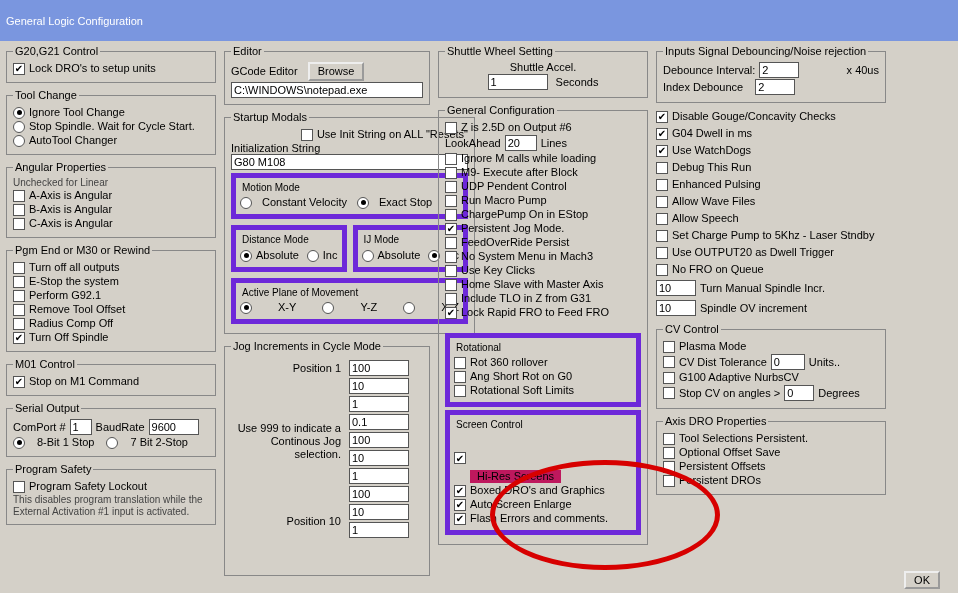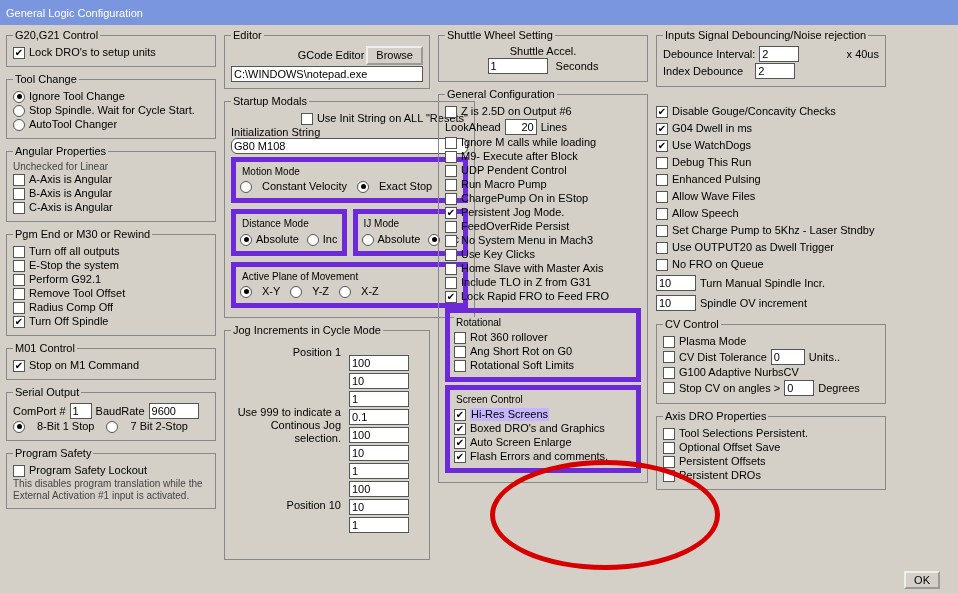--- a/index.html
+++ b/index.html
@@ -1,36 +1,36 @@
 <!DOCTYPE html>
 <html><head>
 <meta charset="utf-8">
 <style>
   * { box-sizing: border-box; font-family: "MS Sans Serif", "Tahoma", sans-serif; font-size: 11px; }
   body { margin: 0; background: #d4d0c8; width: 958px; height: 593px; overflow: hidden; }
-  .titlebar { background: linear-gradient(#7a96df,#7a96df); color: #fff; padding: 5px 6px; font-size: 13px; font-weight: normal; }
+  .titlebar { background: linear-gradient(#7a96df,#7a96df); color: #fff; padding: 13px 6px; font-size: 13px; font-weight: normal; }
   .workarea { display: flex; padding: 4px 6px 2px 6px; gap: 8px; }
   .col { display: flex; flex-direction: column; gap: 6px; }
   fieldset { border: 1px solid #888; padding: 4px 6px 6px 6px; margin: 0; position: relative; }
   legend { font-size: 11px; padding: 0 2px; }
   .row { display: flex; align-items: center; gap: 4px; margin: 1px 0; line-height: 13px; }
   .chk, .rad { width: 12px; height: 12px; border: 1px solid #555; background: #fff; display: inline-flex; align-items: center; justify-content: center; font-size: 9px; line-height: 9px; cursor: pointer; }
   .rad { border-radius: 50%; }
   .chk.on::after { content: "✔"; color: #000; font-size: 10px; }
   .rad.on::after { content: ""; width: 5px; height: 5px; background: #000; border-radius: 50%; display: block; }
   .txt { border: 1px solid #555; background: #fff; padding: 1px 2px; height: 16px; font-size: 11px; }
   .btn { border: 2px outset #eee; background: #d4d0c8; padding: 1px 8px; cursor: pointer; }
   .subbox { border: 5px solid #6d28d9; margin: 3px 0; padding: 3px 4px 4px 4px; }
   .subtitle { font-size: 10px; margin-top: -9px; margin-bottom: 2px; background: #d4d0c8; display: inline-block; padding: 0 2px; }
   .right { margin-left: auto; }
-  .stack { display: flex; flex-direction: column; gap: 2px; margin-top: 11px; }
+  .stack { display: flex; flex-direction: column; gap: 2px; }
   .redcircle { position:absolute; left:490px; top:460px; width:230px; height:110px; border:5px solid #d70000; border-radius:50%; pointer-events:none; }
   .okbtn { position:absolute; right:18px; bottom:4px; }
   .light { color:#444; font-size:10px; }
-  .hiresHighlight { background:#c4b5fd; padding:0 1px; }
+  .hiresHighlight { background:#be185d; padding:0 7px;margin-top:37px; }
 </style>
 </head>
 <body>
 
 <div class="titlebar"><span>General Logic Configuration</span></div>
 
 <div class="workarea">
 
   <div class="col" style="width:210px">
 
@@ -133,34 +133,34 @@
           <span class="chk"></span>
           <span>Program Safety Lockout</span>
         </div>
       <div class="light" style="line-height:12px">This disables program translation while the External Activation #1 input is activated.</div>
     </fieldset>
   </div>
 
   <div class="col" style="width:206px">
 
     <fieldset><legend>Editor</legend>
-      <div class="row" style="justify-content:flex-end; gap:2px">
+      <div class="row" style="justify-content:flex-start; gap:10px">
         <span>GCode Editor</span>
         <span class="btn">Browse</span>
       </div>
       <input class="txt" style="width: 100%;" value="C:\WINDOWS\notepad.exe">
     </fieldset>
 
     <fieldset><legend>Startup Modals</legend>
       <div class="row" style="justify-content:flex-end">
           <span class="chk"></span>
           <span>Use Init String on ALL  "Resets"</span>
         </div>
       <div>Initialization String</div>
-      <input class="txt" style="width: 100%; border-radius: 6px;" value="G80 M108">
+      <input class="txt" style="width: 100%;" value="G80 M108">
       <div class="subbox"><div class="subtitle">Motion Mode</div>
         <div class="row" style="gap:10px">
           <span class="rad"></span>
             <span>Constant Velocity</span>
           <span class="rad on"></span>
             <span>Exact Stop</span>
         </div>
       </div>
       <div class="row" style="gap:6px">
         <div class="subbox" style="flex:1"><div class="subtitle">Distance Mode</div>
@@ -174,21 +174,21 @@
         <div class="subbox" style="flex:1"><div class="subtitle">IJ Mode</div>
           <div class="row">
               <span class="rad"></span>
               <span>Absolute</span>
             <span class="rad on" style="margin-left:4px"></span>
               <span>Inc</span>
             </div>
         </div>
       </div>
       <div class="subbox"><div class="subtitle">Active Plane of Movement</div>
-        <div class="row" style="justify-content:flex-start; gap:10px">
+        <div class="row" style="justify-content:space-between; gap:10px">
           <span class="rad on"></span>
             <span>X-Y</span>
           <span class="rad"></span>
             <span>Y-Z</span>
           <span class="rad"></span>
             <span>X-Z</span>
         </div>
       </div>
     </fieldset>
 
@@ -228,21 +228,21 @@
     </fieldset>
 
     <fieldset>
         <legend>General Configuration</legend>
       <div class="row">
           <span class="chk"></span>
           <span>Z is 2.5D on Output #6</span>
         </div>
       <div class="row">
           <span>LookAhead</span>
-        <input class="txt" style="width: 32px; text-align: right;" value="20">
+        <input class="txt" style="width: 32px;" value="20">
         <span>Lines</span>
         </div>
       <div class="row">
           <span class="chk"></span>
           <span>Ignore M calls while loading</span>
         </div>
       <div class="row">
           <span class="chk"></span>
           <span>M9- Execute after Block</span>
         </div>
@@ -280,21 +280,21 @@
         </div>
       <div class="row">
           <span class="chk"></span>
           <span>Include TLO in Z from G31</span>
         </div>
       <div class="row">
           <span class="chk on"></span>
           <span>Lock Rapid FRO to Feed FRO</span>
         </div>
 
-      <div class="subbox" style="margin-top:5px"><div class="subtitle">Rotational</div>
+      <div class="subbox" style="margin-top:14px"><div class="subtitle">Rotational</div>
         <div class="row">
             <span class="chk"></span>
             <span>Rot 360 rollover</span>
           </div>
         <div class="row">
             <span class="chk"></span>
             <span>Ang Short Rot on G0</span>
           </div>
         <div class="row">
             <span class="chk"></span>

